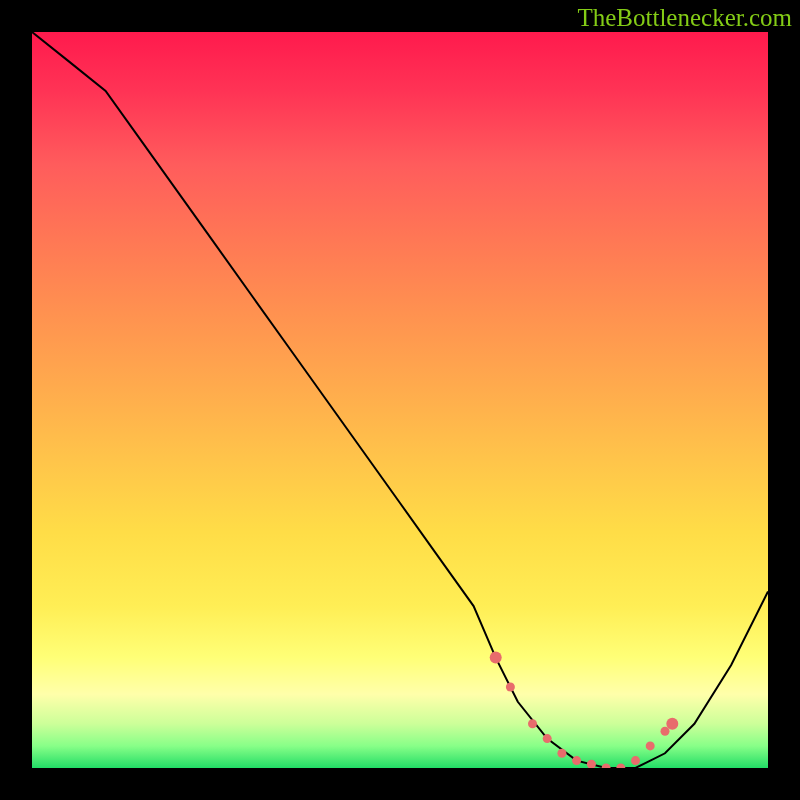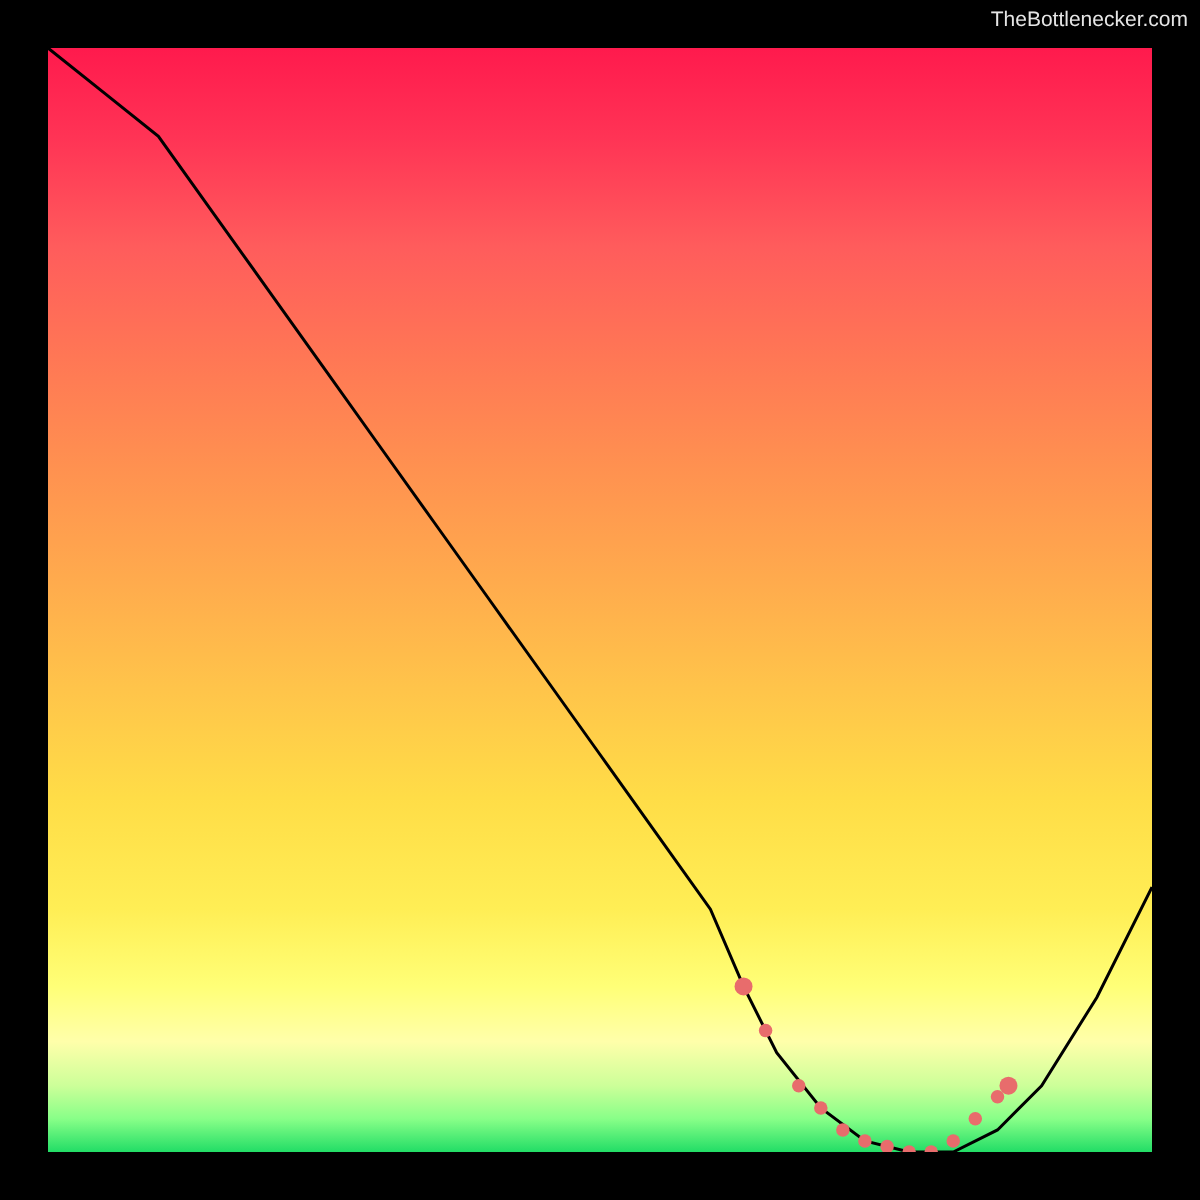--- a/index.html
+++ b/index.html
@@ -7,23 +7,23 @@
       width: 800px;
       height: 800px;
       background: #000;
       position: relative;
       overflow: hidden;
     }
     .watermark {
       position: absolute;
       top: 4px;
       right: 8px;
-      color: #e5e5e5;
-      font-family: Liberation Sans, sans-serif;
-      font-size: 14px;
+      color: #84cc16;
+      font-family: Liberation Serif, serif;
+      font-size: 25px;
       font-weight: 500;
       z-index: 10;
     }
     .plot-area {
       position: absolute;
       left: 32px;
       top: 32px;
       width: 736px;
       height: 736px;
       background: linear-gradient(to bottom,

